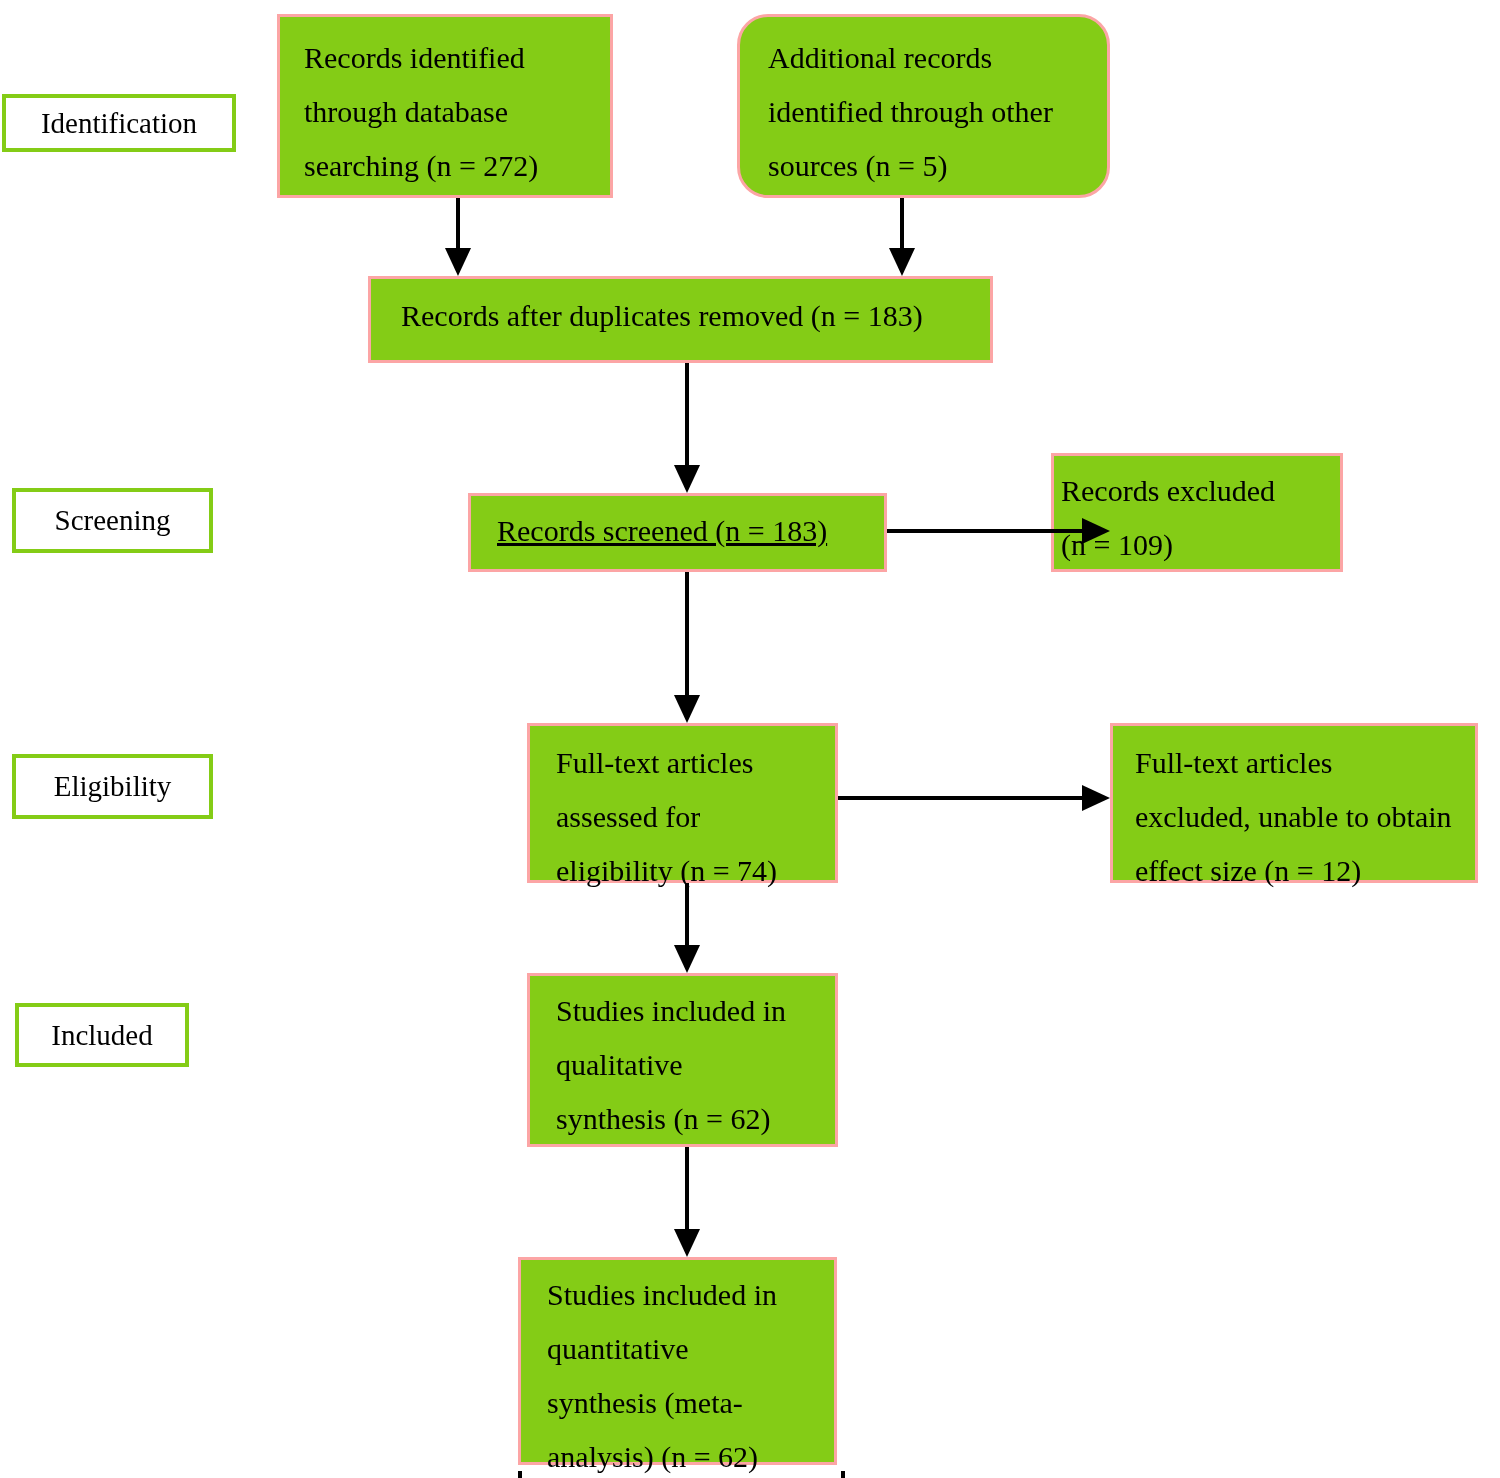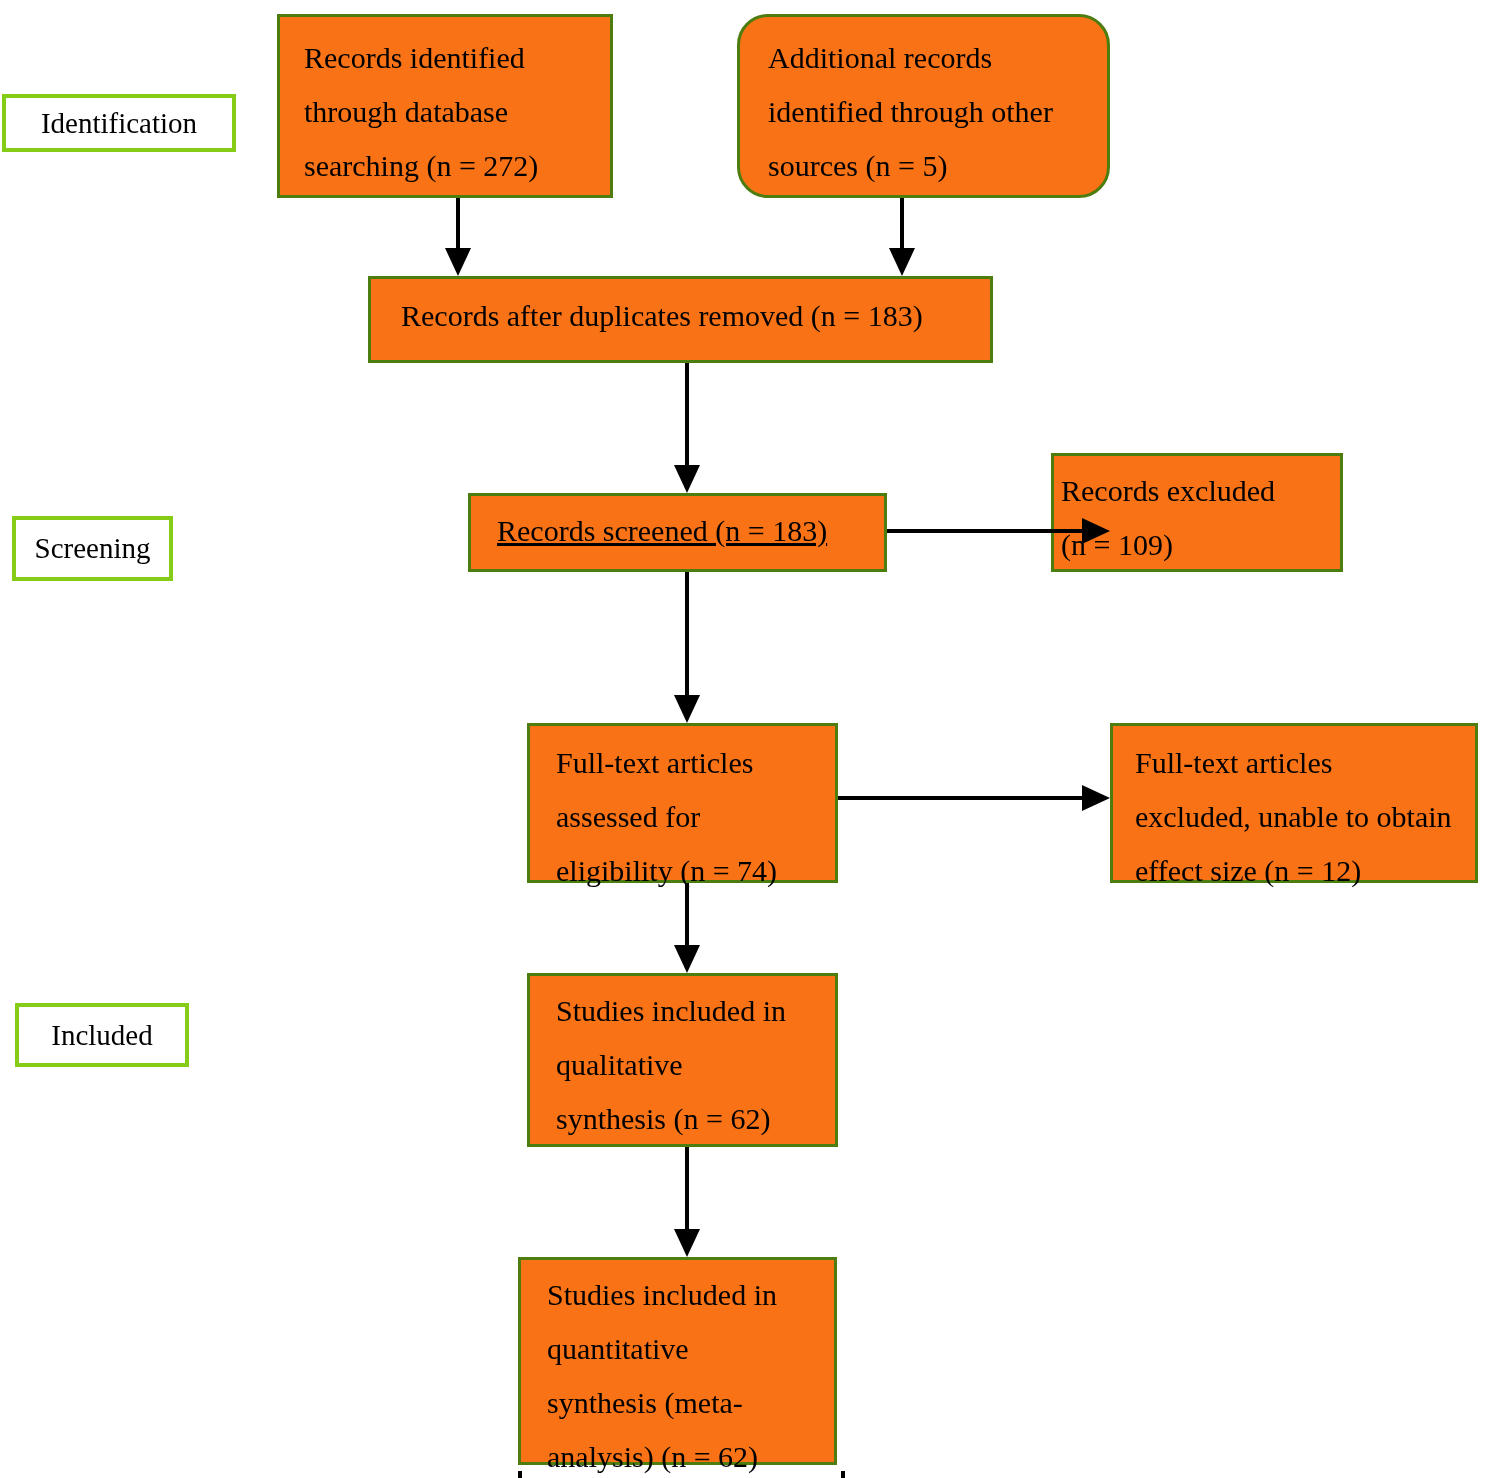--- a/index.html
+++ b/index.html
@@ -21,22 +21,22 @@
     border: 4px solid #84cc16;
     background: #ffffff;
     display: flex;
     align-items: center;
     justify-content: center;
     font-size: 29px;
     box-sizing: border-box;
   }
   .flow-box {
     position: absolute;
-    border: 3px solid #4d7c0f;
-    background: #f97316;
+    border: 3px solid #fca5a5;
+    background: #84cc16;
     font-size: 30px;
     line-height: 54px;
     white-space: pre-line;
     box-sizing: border-box;
   }
   .vline {
     position: absolute;
     width: 4px;
     background: #000000;
   }
@@ -65,21 +65,22 @@
     height: 7px;
     background: #000000;
   }
 </style>
 </head>
 <body>
 
 <div class="canvas">
 
   <div class="stage-label" style="left:2px; top:94px; width:234px; height:58px;">Identification</div>
-  <div class="stage-label" style="left:12px; top:516px; width:161px; height:65px;text-align:right;">Screening</div>
+  <div class="stage-label" style="left:12px; top:488px; width:201px; height:65px;text-align:right;">Screening</div>
+  <div class="stage-label" style="left:12px; top:754px; width:201px; height:65px;">Eligibility</div>
   <div class="stage-label" style="left:15px; top:1003px; width:174px; height:64px;">Included</div>
 
   <div class="flow-box" style="left:277px; top:14px; width:336px; height:184px; padding:14px 10px 0 24px;">Records identified
 through database
 searching (n = 272)</div>
 
   <div class="flow-box" style="left:737px; top:14px; width:373px; height:184px; padding:14px 10px 0 28px;border-radius:31px;">Additional records
 identified through other
 sources (n = 5)</div>
 

